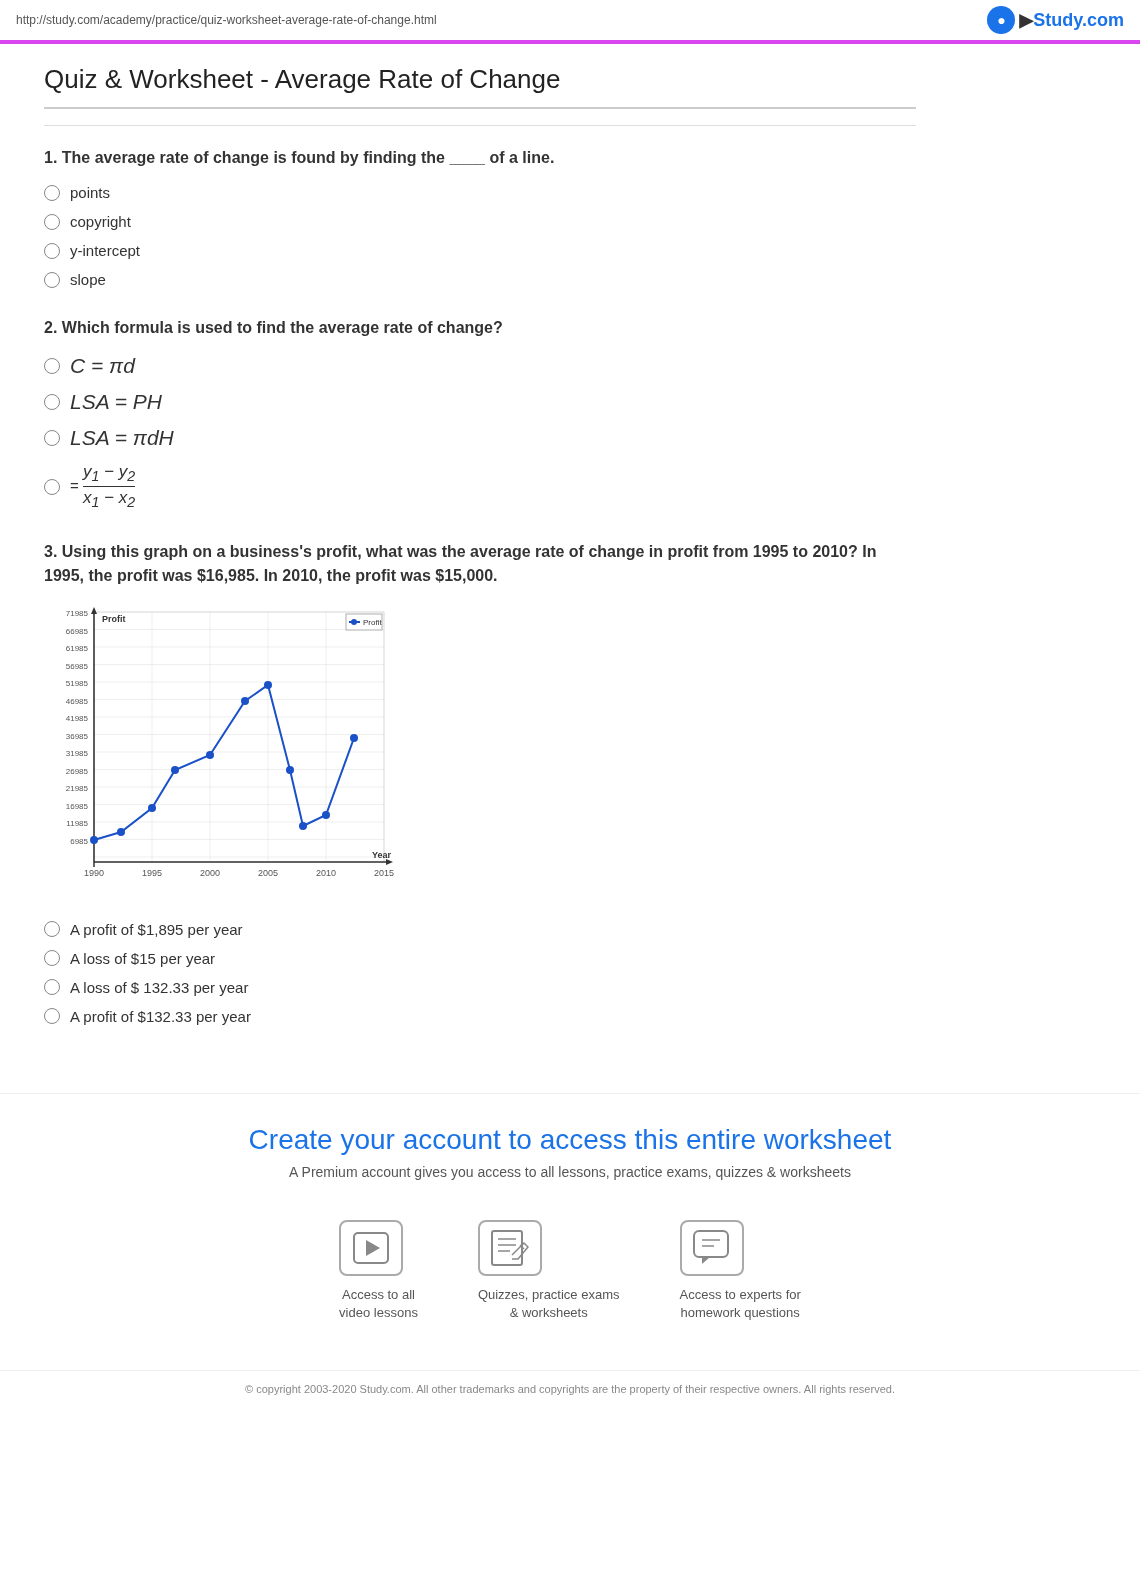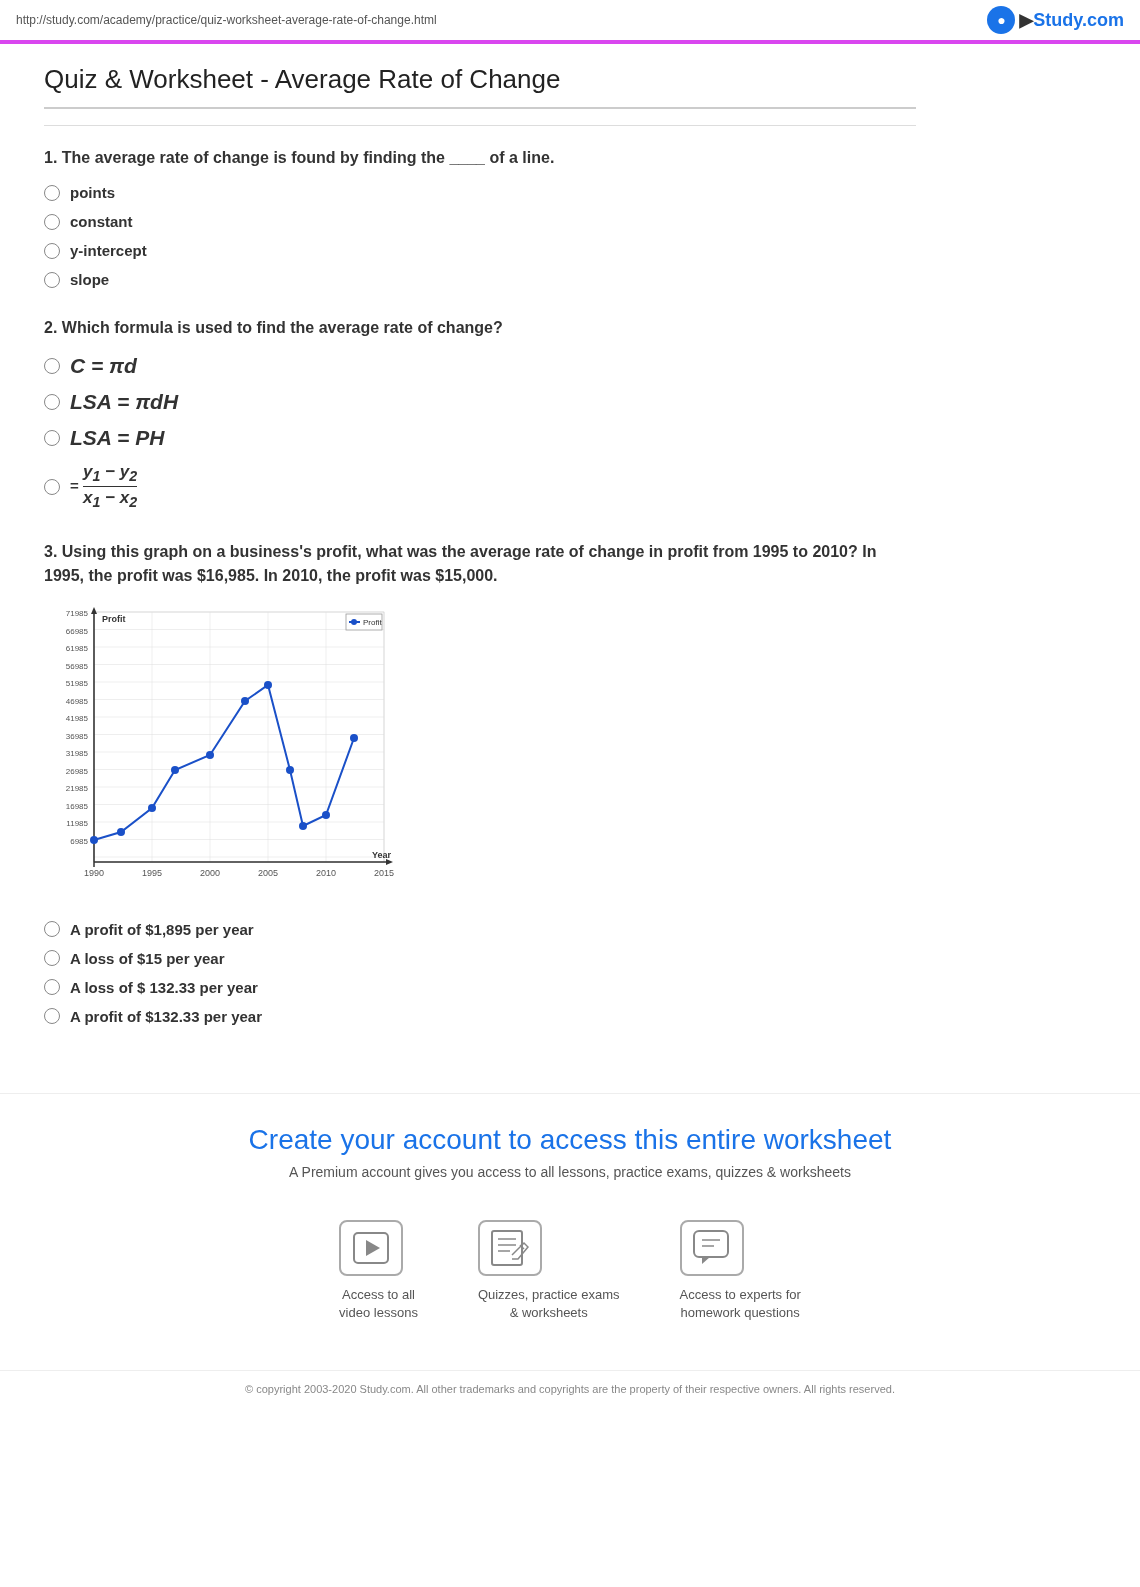--- a/index.html
+++ b/index.html
@@ -74,21 +74,20 @@
     .radio-circle {
       width: 16px;
       height: 16px;
       border: 1.5px solid #888;
       border-radius: 50%;
       flex-shrink: 0;
     }
     .option-label {
       font-size: 15px;
       color: #333;
-      font-weight: bold;
     }
     .formula {
       font-style: italic;
       font-size: 21px;
     }
     .fraction {
       display: inline-flex;
       flex-direction: column;
       align-items: center;
       vertical-align: middle;
@@ -185,21 +184,21 @@
   <div class="question">
     <div class="question-text">
       1. The average rate of change is found by finding the ____ of a line.
     </div>
     <div class="option">
       <div class="radio-circle"></div>
       <span class="option-label">points</span>
     </div>
     <div class="option">
       <div class="radio-circle"></div>
-      <span class="option-label">constant</span>
+      <span class="option-label">copyright</span>
     </div>
     <div class="option">
       <div class="radio-circle"></div>
       <span class="option-label">y-intercept</span>
     </div>
     <div class="option">
       <div class="radio-circle"></div>
       <span class="option-label">slope</span>
     </div>
   </div>
@@ -207,25 +206,25 @@
   <div class="question">
     <div class="question-text">
       2. Which formula is used to find the average rate of change?
     </div>
     <div class="option">
       <div class="radio-circle"></div>
       <span class="option-label formula"><em>C = πd</em></span>
     </div>
     <div class="option">
       <div class="radio-circle"></div>
+      <span class="option-label formula"><em>LSA = PH</em></span>
+    </div>
+    <div class="option">
+      <div class="radio-circle"></div>
       <span class="option-label formula"><em>LSA = πdH</em></span>
-    </div>
-    <div class="option">
-      <div class="radio-circle"></div>
-      <span class="option-label formula"><em>LSA = PH</em></span>
     </div>
     <div class="option">
       <div class="radio-circle"></div>
       <span class="option-label">
         = <span class="fraction">
             <span class="num">y<sub>1</sub> − y<sub>2</sub></span>
             <span class="den">x<sub>1</sub> − x<sub>2</sub></span>
           </span>
       </span>
     </div>

